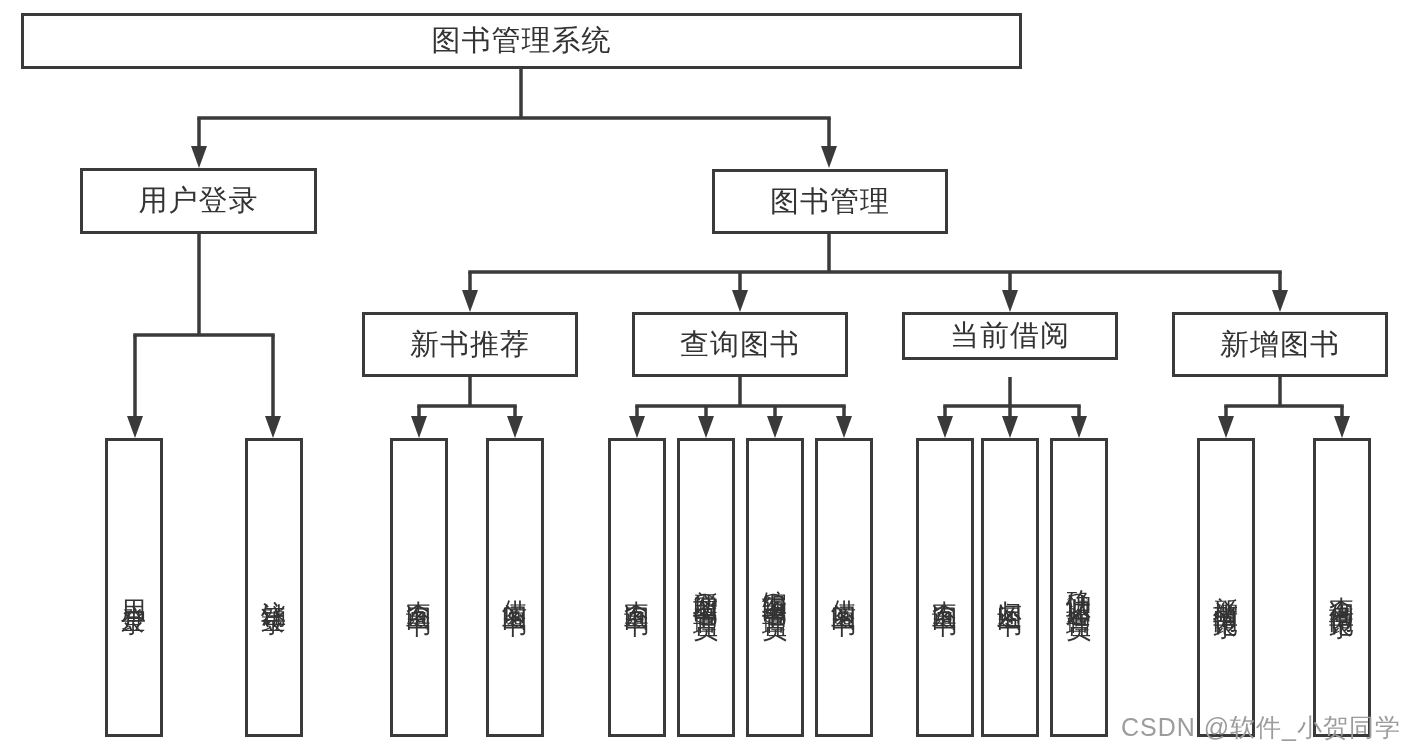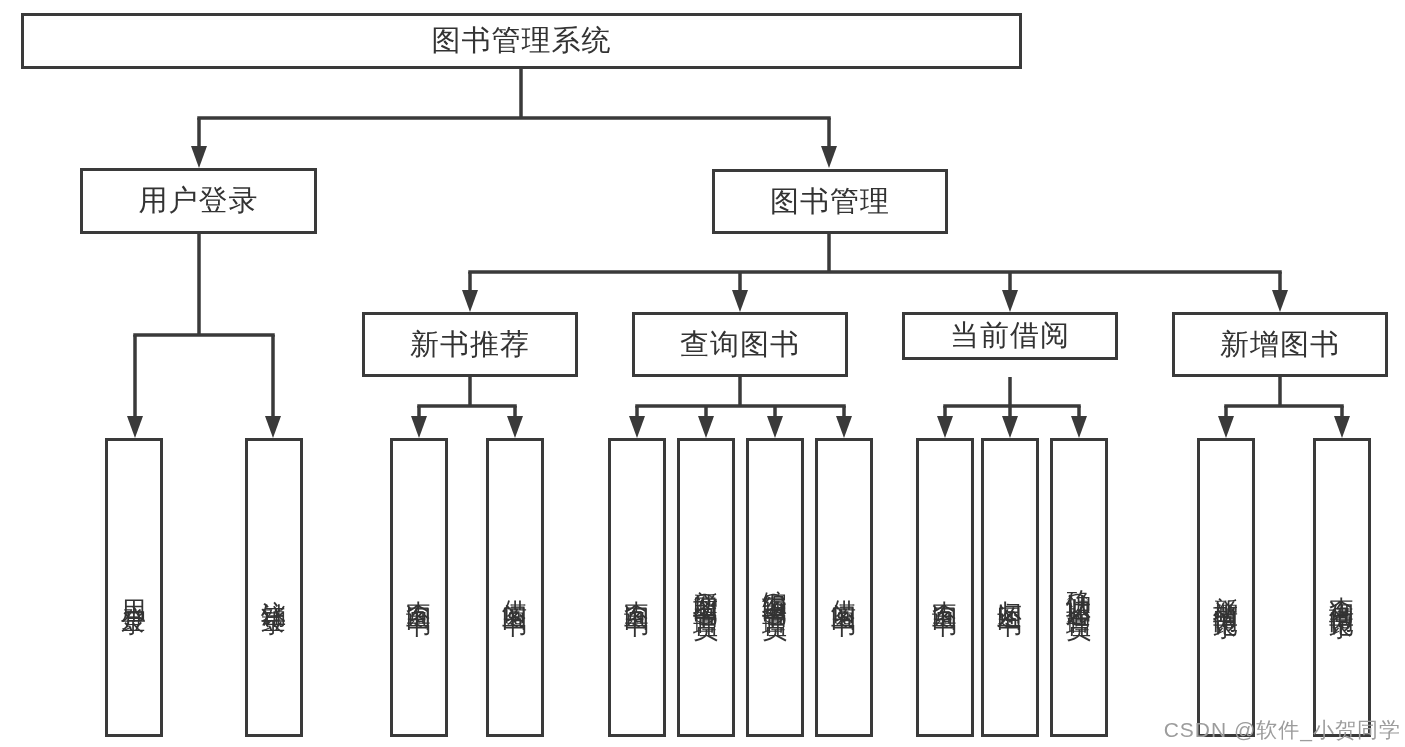--- a/index.html
+++ b/index.html
@@ -33,21 +33,21 @@
     text-orientation:mixed;
     font-size:25px;
     letter-spacing:4px;
     line-height:58px;
     white-space:nowrap;
   }
   #wires{position:absolute;left:0;top:0;width:1405px;height:747px;pointer-events:none;}
   .watermark{
     position:absolute;
     right:4px;bottom:3px;
-    font-size:21px;
+    font-size:25px;
     color:var(--wm);
     letter-spacing:1px;
     z-index:5;
     white-space:nowrap;
   }
 </style>
 </head>
 <body>
 
 <div class="canvas">

